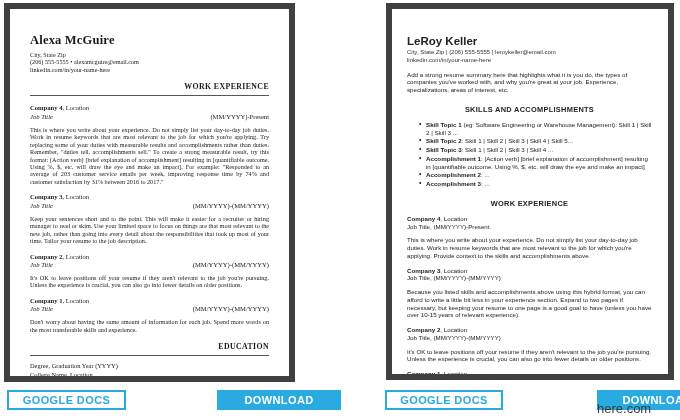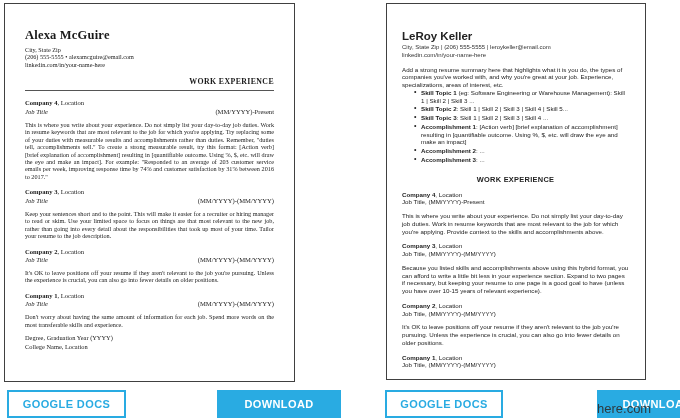--- a/index.html
+++ b/index.html
@@ -2,26 +2,26 @@
 <html style="--accent: #29abe2;"><head>
 <meta charset="utf-8">
 <style>
   html,body{margin:0;padding:0;}
   body{
     width:680px;height:420px;position:relative;overflow:hidden;
     background:#ffffff;font-family:"Liberation Sans",sans-serif;
   }
   
   .page{
-    position:absolute;top:3px;background:#fff;border:1px solid #404040;
+    position:absolute;top:3px;background:#fff;border:6px solid #404040;
     box-sizing:border-box;overflow:hidden;
   }
   .page-left{left:4px;width:291px;height:379px;padding:24px 20px 0 20px;
     font-family:"Liberation Serif",serif;color:#1a1a1a;}
-  .page-right{left:386px;width:260px;height:377px;padding:26px 16px 0 15px;
+  .page-right{left:386px;width:288px;height:377px;padding:26px 16px 0 15px;
     font-family:"Liberation Sans",sans-serif;color:#222;}
 
   
   .l-name{font-size:12.5px;font-weight:bold;letter-spacing:.2px;margin-bottom:3px;}
   .l-contact{font-size:6.2px;line-height:1.2;}
   .l-head{margin-top:9px;text-align:right;font-weight:bold;font-size:7.8px;
     letter-spacing:.4px;padding-bottom:4px;border-bottom:1px solid #555;}
   .l-jobhead{margin-top:8px;font-size:6.6px;line-height:1.25;}
   .l-row2{display:flex;justify-content:space-between;}
   .l-title{font-style:italic;}
@@ -36,21 +36,21 @@
   .r-para{font-size:6.2px;line-height:1.25;margin-top:6px;}
   .r-head{text-align:center;font-weight:bold;font-size:7.4px;letter-spacing:.3px;
     margin:11px 0 7px;}
   .r-skills{list-style:none;margin:0;padding:0 0 0 12px;}
   .r-skills li{font-size:6.2px;line-height:1.25;position:relative;padding-left:7px;margin-bottom:1px;}
   .r-skills li::before{content:"\2022";position:absolute;left:0;top:-1px;font-size:7px;}
   .r-jobhead{margin-top:7px;font-size:6.2px;line-height:1.25;}
 
   
   .btn{
-    position:absolute;top:390px;height:28px;box-sizing:border-box;cursor:pointer;
+    position:absolute;top:390px;height:20px;box-sizing:border-box;cursor:pointer;
     display:flex;align-items:center;justify-content:center;
     font-family:"Liberation Sans",sans-serif;font-size:11px;font-weight:700;
     letter-spacing:.4px;
   }
   .btn-outline{background:#fff;border:2px solid var(--accent);color:var(--accent);}
   .btn-solid{background:var(--accent);border:none;color:#fff;margin-left:44px;}
   #btn-gd-left{left:7px;width:119px;}
   #btn-dl-left{left:173px;width:124px;}
   #btn-gd-right{left:385px;width:118px;}
   #btn-dl-right{left:553px;width:120px;}
@@ -101,31 +101,33 @@
 
   <div class="l-jobhead">
     <div><b>Company 1</b><span>, Location</span></div>
     <div class="l-row2">
         <span class="l-title">Job Title</span>
         <span class="l-dates">(MM/YYYY)-(MM/YYYY)</span>
       </div>
   </div>
   <div class="l-para">Don't worry about having the same amount of information for each job. Spend more words on the most transferable skills and experience.</div>
 
+  <div class="l-head">EDUCATION</div>
   <div class="l-edu">Degree, Graduation Year (YYYY)</div>
   <div class="l-edu" style="margin-top:0;">College Name, Location</div>
 </div>
 
 <div class="page page-right">
   <div class="r-name">LeRoy Keller</div>
   <div class="r-contact">City, State Zip | (206) 555-5555 | leroykeller@email.com</div>
   <div class="r-contact">linkedin.com/in/your-name-here</div>
 
   <div class="r-para">Add a strong resume summary here that highlights what it is you do, the types of companies you've worked with, and why you're great at your job. Experience, specializations, areas of interest, etc.</div>
 
+  <div class="r-head">SKILLS AND ACCOMPLISHMENTS</div>
   <ul class="r-skills">
     <li><b>Skill Topic 1</b><span> (eg: Software Engineering or Warehouse Management): Skill 1 | Skill 2 | Skill 3 ...</span></li>
     <li><b>Skill Topic 2</b><span>: Skill 1 | Skill 2 | Skill 3 | Skill 4 | Skill 5...</span></li>
     <li><b>Skill Topic 3</b><span>: Skill 1 | Skill 2 | Skill 3 | Skill 4 ...</span></li>
     <li><b>Accomplishment 1</b><span>: [Action verb] [brief explanation of accomplishment] resulting in [quantifiable outcome. Using %, $, etc. will draw the eye and make an impact]</span></li>
     <li><b>Accomplishment 2</b><span>: ...</span></li>
     <li><b>Accomplishment 3</b><span>: ...</span></li>
   </ul>
 
   <div class="r-head">WORK EXPERIENCE</div>

